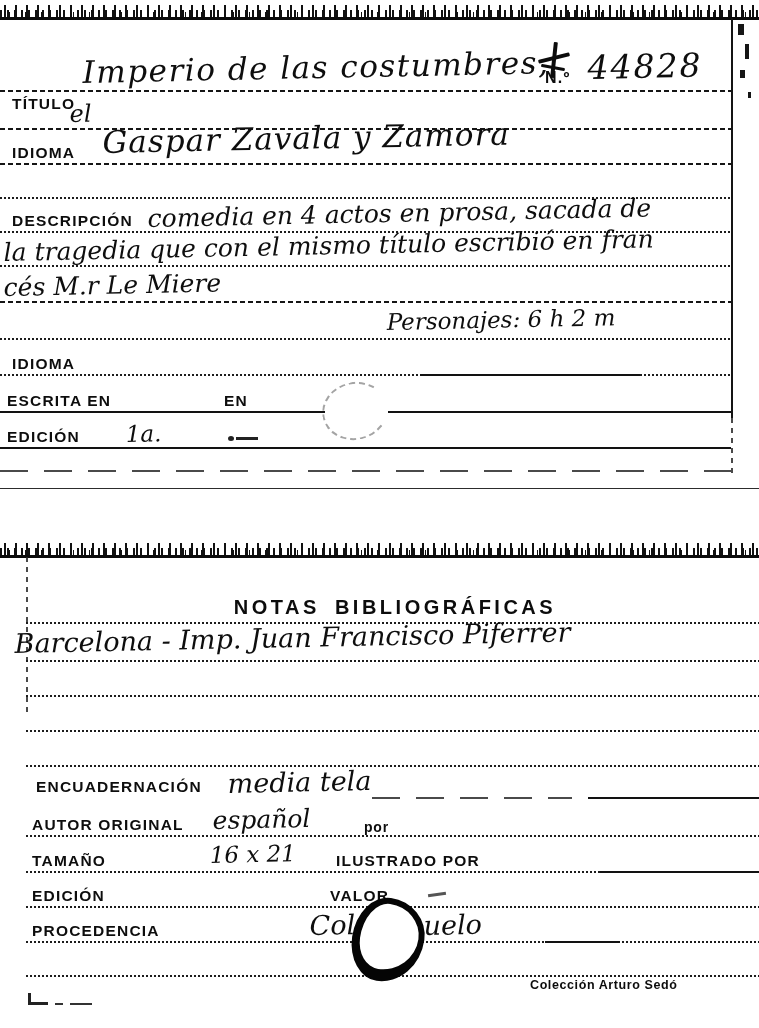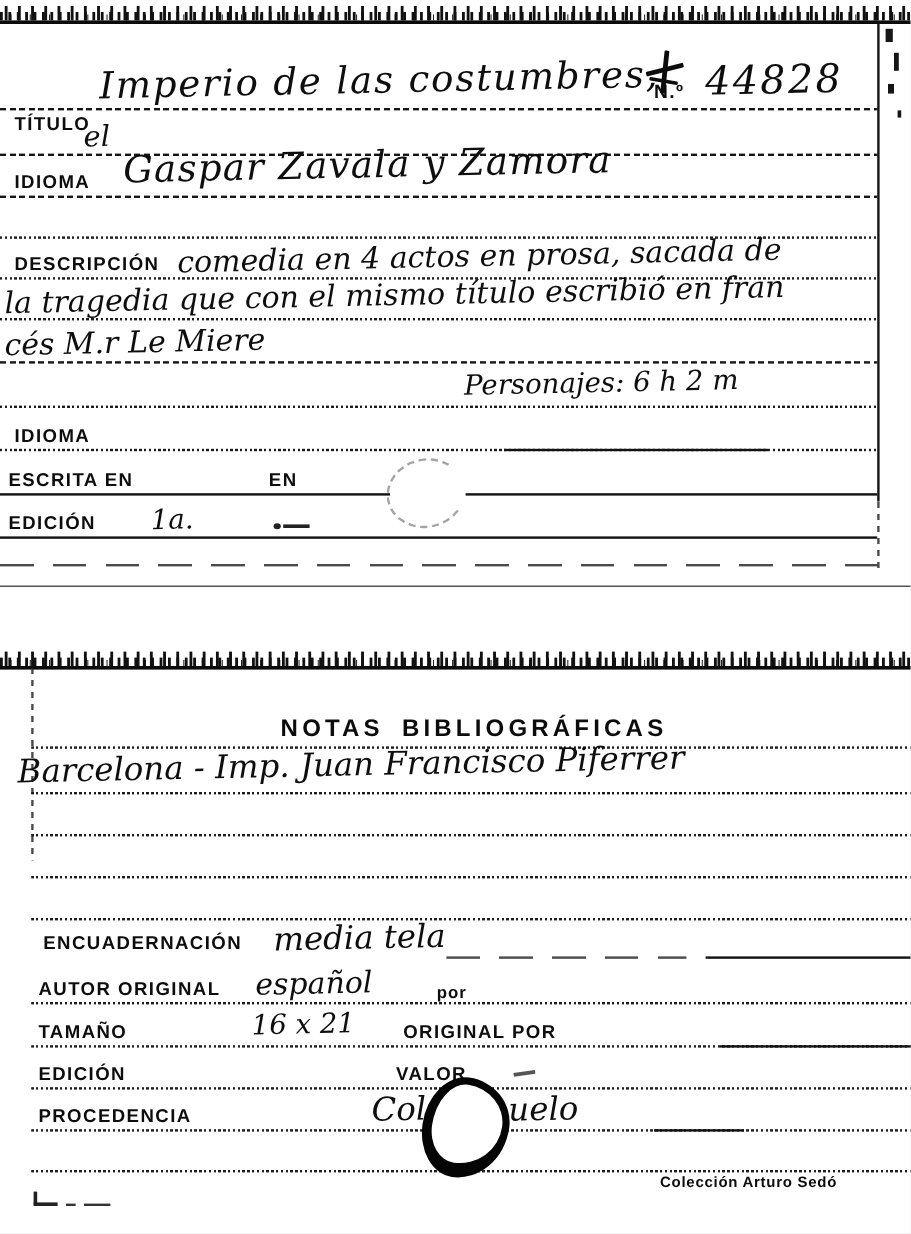--- a/index.html
+++ b/index.html
@@ -51,21 +51,21 @@
   
   .scribble{position:absolute;background:#0c0c0c;border-radius:1px;}
   
   .blob{
     position:absolute;background:#fff;border:6px solid #050505;
     border-bottom-width:12px;border-left-width:8px;
     border-radius:46% 54% 58% 42% / 52% 44% 56% 48%;
     transform:rotate(8deg);
   }
   .footer-credit{
-    position:absolute;font-weight:bold;font-size:12.5px;letter-spacing:.6px;color:#0c0c0c;margin-left:20px;
+    position:absolute;font-weight:bold;font-size:12.5px;letter-spacing:.6px;color:#0c0c0c;
   }
   .header-notas{
     position:absolute;font-weight:bold;font-size:20px;letter-spacing:3.5px;
     word-spacing:6px;text-align:center;color:#0c0c0c;white-space:nowrap;
   }
 </style>
 </head>
 <body>
 
 <div class="page">
@@ -143,21 +143,21 @@
     <div class="ln dot" style="left:26px;top:975px;width:733px;"></div>
 
     <span class="header-notas" style="left:225px;top:596px;width:340px;">NOTAS BIBLIOGRÁFICAS</span>
 
     <span class="hand" style="left:15px;top:628px;font-size:27px;">Barcelona - Imp. Juan Francisco Piferrer</span>
 
     <span class="lbl" style="left:36px;top:778px;">ENCUADERNACIÓN</span>
     <span class="lbl" style="left:32px;top:816px;">AUTOR ORIGINAL</span>
     <span class="lbl lbl-sm" style="left:320px;top:819px;margin-left:44px;">por</span>
     <span class="lbl" style="left:32px;top:852px;">TAMAÑO</span>
-    <span class="lbl" style="left:336px;top:852px;">ORIGINAL POR</span>
+    <span class="lbl" style="left:336px;top:852px;">ILUSTRADO POR</span>
     <span class="lbl" style="left:32px;top:887px;">EDICIÓN</span>
     <span class="lbl" style="left:330px;top:887px;">VALOR</span>
     <span class="lbl" style="left:32px;top:922px;">PROCEDENCIA</span>
 
     <span class="hand" style="left:228px;top:768px;font-size:27px;">media tela</span>
     <span class="hand" style="left:213px;top:806px;font-size:25px;">español</span>
     <span class="hand" style="left:210px;top:842px;font-size:23px;">16 x 21</span>
     <span class="hand" style="left:310px;top:910px;font-size:27px;">Col</span>
     <span class="hand" style="left:424px;top:910px;font-size:27px;">uelo</span>
 

